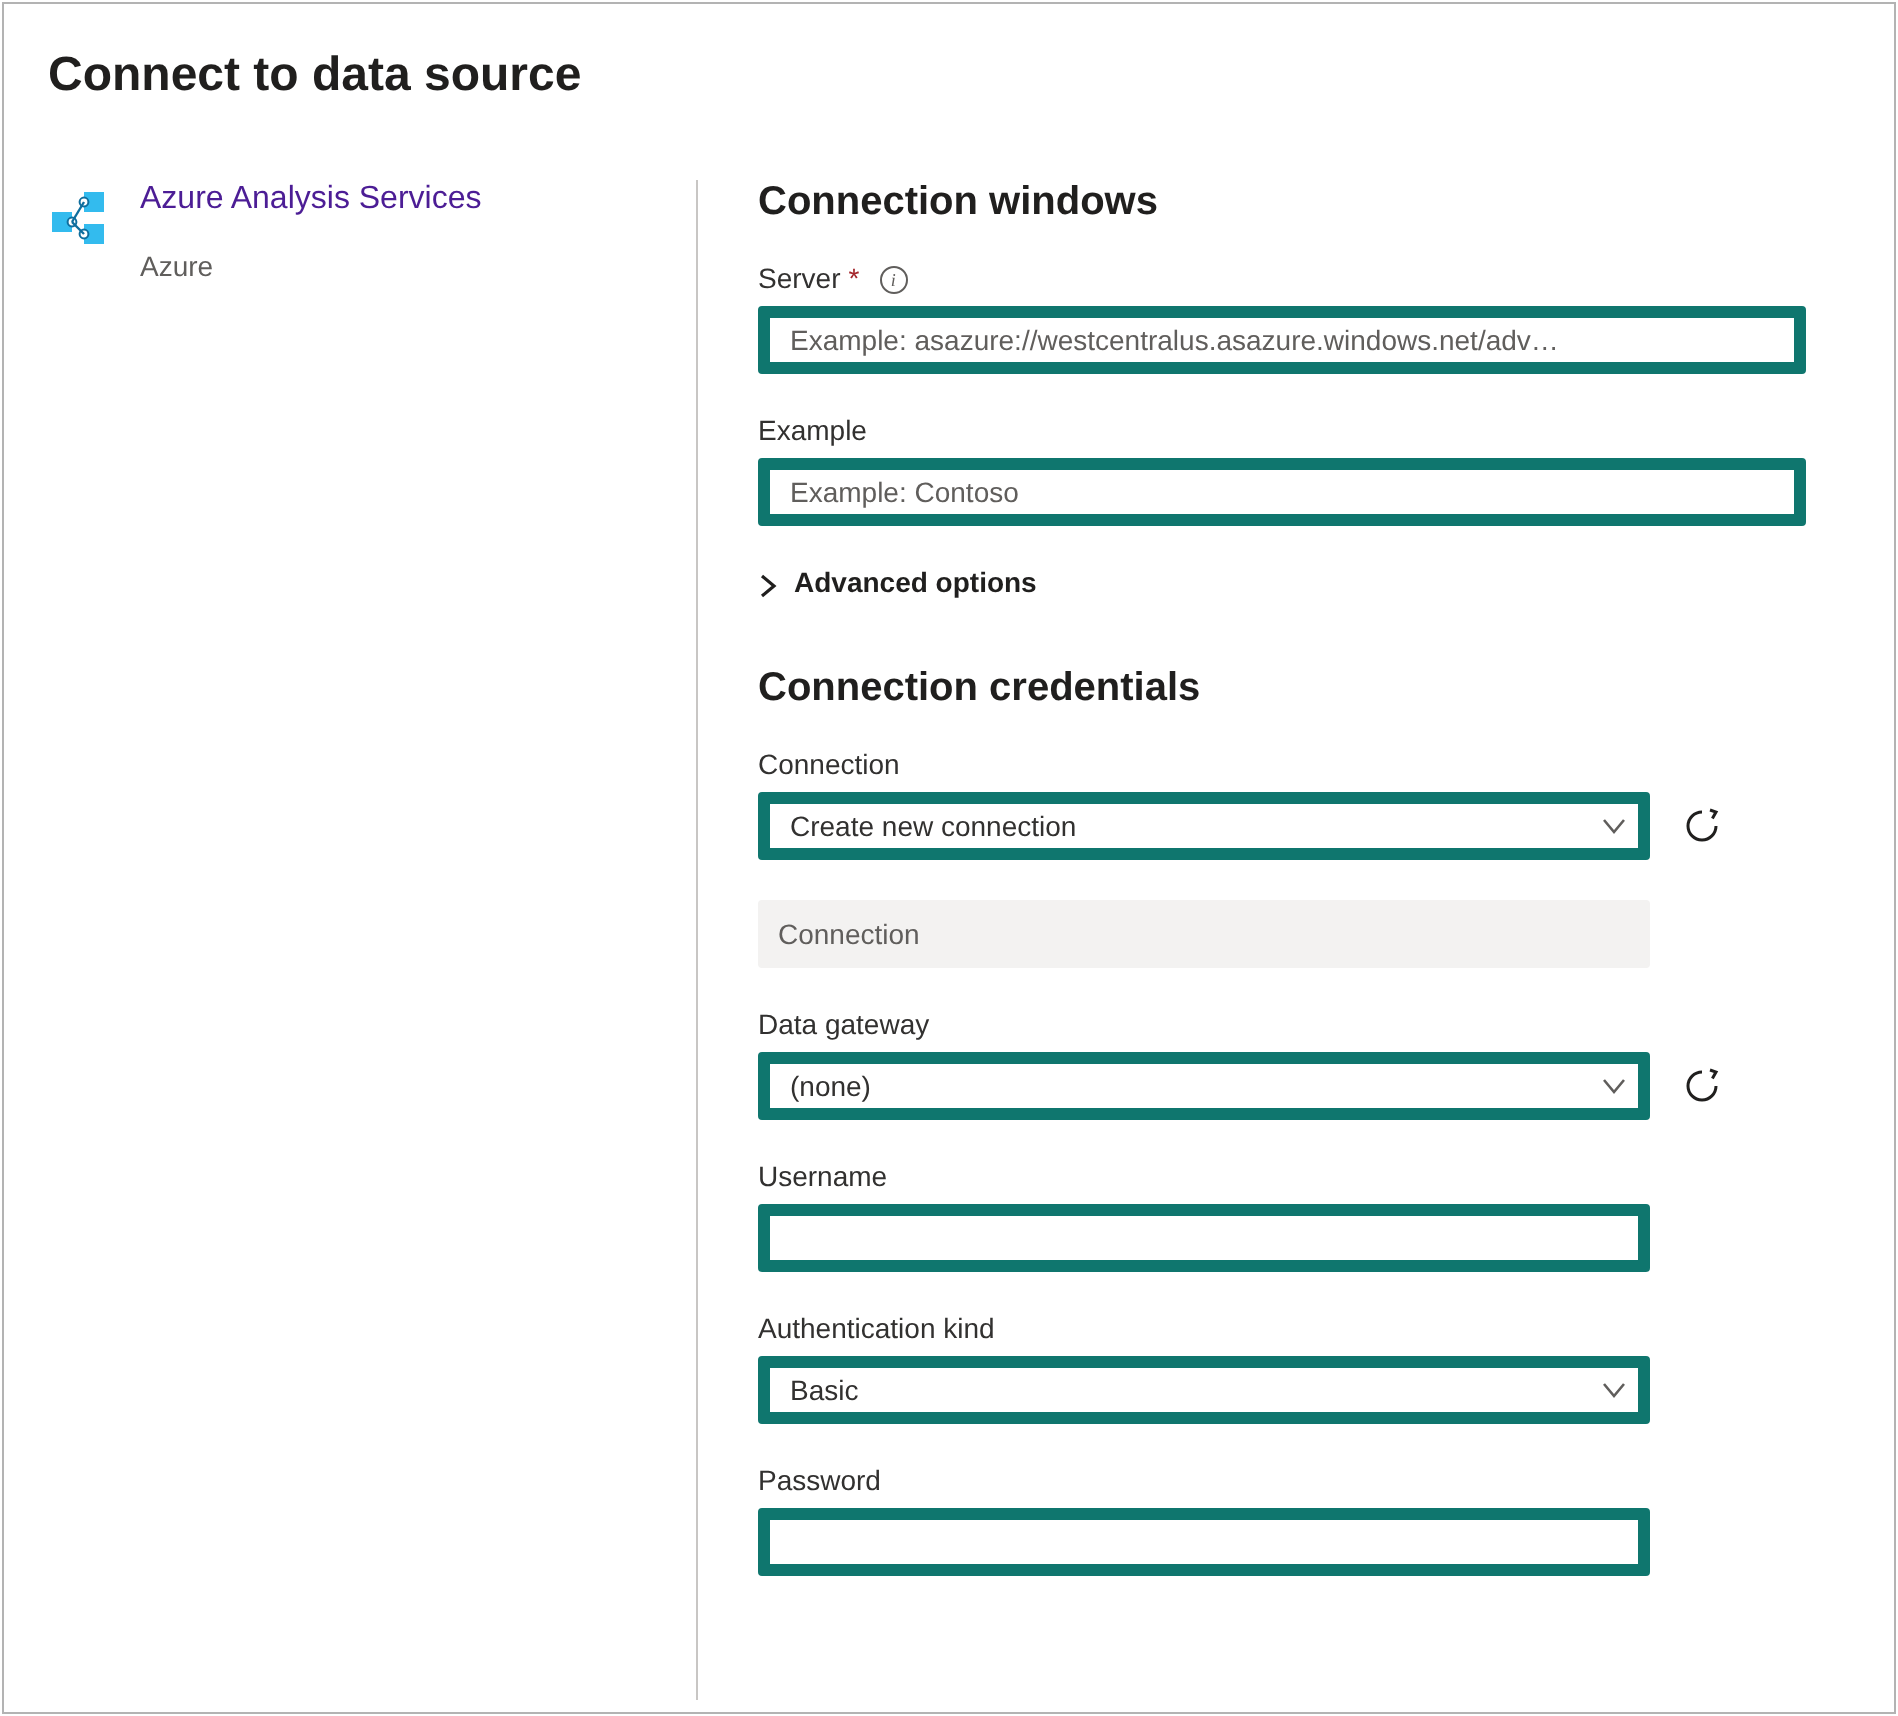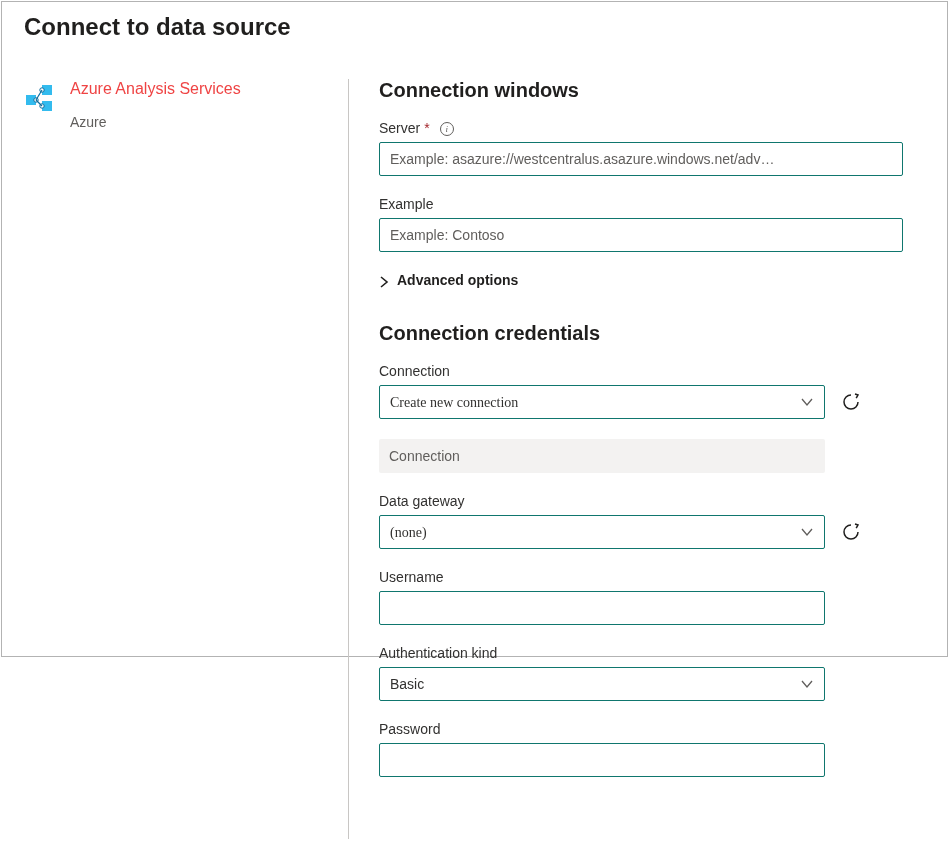--- a/index.html
+++ b/index.html
@@ -7,24 +7,24 @@
       font-family: 'Segoe UI', -apple-system, BlinkMacSystemFont, sans-serif;
       color: #323130;
       background: #ffffff;
       width: 949px;
       height: 858px;
       overflow: hidden;
     }
     .dialog {
       border: 1px solid #b3b3b3;
       width: 947px;
-      height: 656px;
+      height: 856px;
       margin: 1px;
       background: #ffffff;
-      padding: 11px 22px 0 22px;
+      padding: 22px 22px 0 22px;
     }
     .page-title {
       font-size: 24px;
       font-weight: 600;
       color: #201f1e;
       margin-bottom: 38px;
     }
     .columns {
       display: flex;
       align-items: stretch;
@@ -41,21 +41,21 @@
       gap: 14px;
     }
     .source-icon {
       width: 32px;
       height: 32px;
       flex: 0 0 auto;
       margin-top: 2px;
     }
     .source-title {
       font-size: 16px;
-      color: #ef4444;
+      color: #4c1d95;
       line-height: 20px;
       font-weight: 400;
     }
     .source-subtitle {
       font-size: 14px;
       color: #605e5c;
       margin-top: 14px;
       line-height: 18px;
     }
     .right-col {
@@ -91,21 +91,21 @@
       justify-content: center;
       font-size: 9px;
       font-style: italic;
       color: #605e5c;
       margin-left: 6px;
       font-family: Georgia, serif;
     }
     .text-input, .select {
       width: 100%;
       height: 34px;
-      border: 1px solid #0f766e;
+      border: 6px solid #0f766e;
       border-radius: 2px;
       padding: 0 10px;
       font-size: 14px;
       color: #323130;
       font-family: inherit;
       background: #ffffff;
     }
     .text-input::placeholder { color: #605e5c; }
     .text-input.disabled {
       background: #f3f2f1;
@@ -128,21 +128,20 @@
       appearance: none;
       -webkit-appearance: none;
       background: #ffffff;
       cursor: pointer;
       padding-right: 32px;
     }
     .row-with-icon {
       display: flex;
       align-items: center;
       gap: 16px;
-      font-family: Liberation Serif, serif;
     }
     .row-with-icon .select-wrap { flex: 0 0 446px; }
     .refresh-icon {
       width: 20px;
       height: 20px;
       cursor: pointer;
       color: #201f1e;
     }
     .adv-options {
       display: flex;

